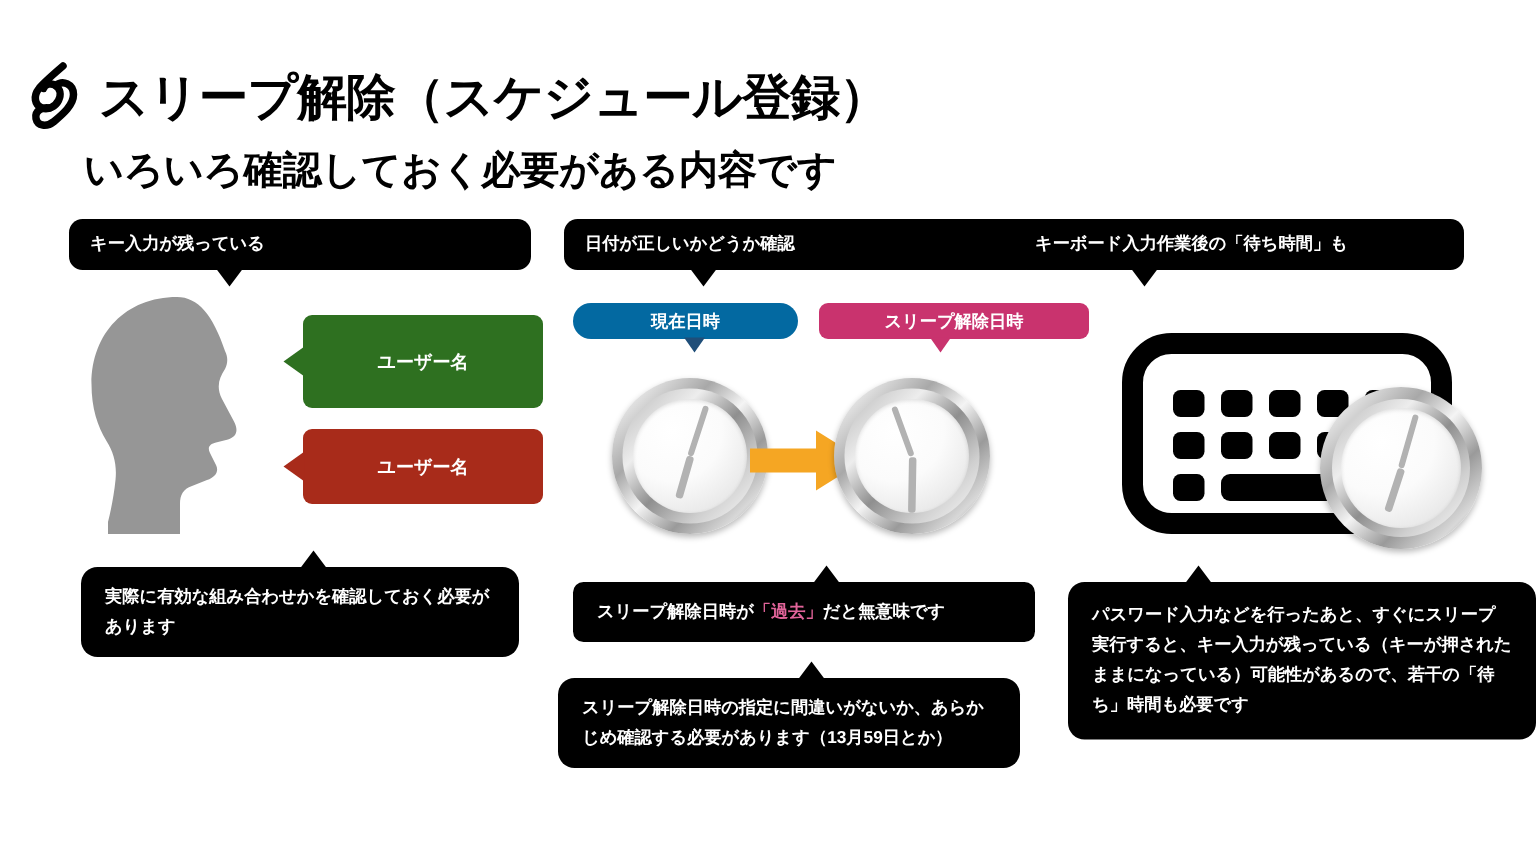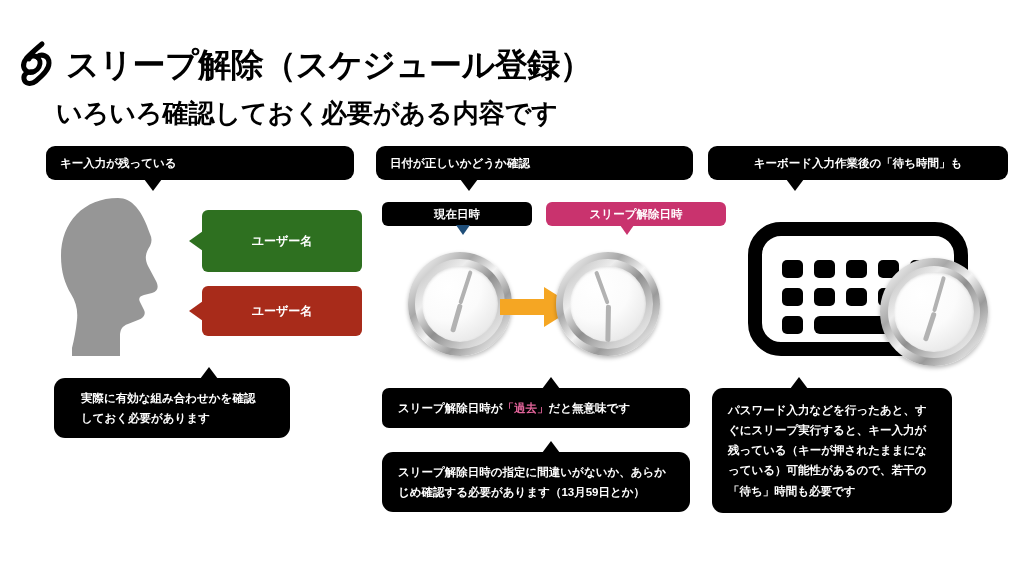--- a/index.html
+++ b/index.html
@@ -77,31 +77,31 @@
     border-left: 9px solid transparent;
     border-right: 9px solid transparent;
     border-bottom: 12px solid #000000;
   }
 
   
   #hdr-left   { left: 46px;  top: 146px; width: 308px; }
   #hdr-left::after   { left: 98px; }
   #hdr-mid    { left: 376px; top: 146px; width: 317px; }
   #hdr-mid::after    { left: 84px; }
-  #hdr-right  { left: 708px; top: 146px; width: 300px; text-align: center; }
+  #hdr-right  { left: 676px; top: 146px; width: 300px; }
   #hdr-right::after  { left: 78px; }
 
   
-  #note-left  { left: 54px;  top: 378px; width: 236px; border-radius: 11px; padding: 10px 27px; }
+  #note-left  { left: 54px;  top: 378px; width: 292px; border-radius: 11px; padding: 10px 16px; }
   #note-left::after  { left: 146px; }
   #note-mid1  { left: 382px; top: 388px; width: 308px; border-radius: 7px; padding: 10px 16px; }
   #note-mid1::after  { left: 160px; }
-  #note-mid2  { left: 382px; top: 452px; width: 308px; border-radius: 11px; padding: 10px 16px; }
+  #note-mid2  { left: 372px; top: 452px; width: 308px; border-radius: 11px; padding: 10px 16px; }
   #note-mid2::after  { left: 160px; }
-  #note-right { left: 712px; top: 388px; width: 240px; border-radius: 11px; padding: 12px 16px; }
+  #note-right { left: 712px; top: 388px; width: 312px; border-radius: 11px; padding: 12px 16px; }
   #note-right::after { left: 78px; }
 
   .hi-pink { color: #E2649A; }
 
   
   #head-silhouette {
     position: absolute;
     left: 58px;
     top: 196px;
     width: 128px;
@@ -249,21 +249,21 @@
 
 <div class="field-chip" id="chip-username" style="background:#2E7020; color:#2E7020;">
   <span style="color:#fff">ユーザー名</span>
 </div>
 <div class="field-chip" id="chip-password" style="background:#A82B1A; color:#A82B1A;">
   <span style="color:#fff">ユーザー名</span>
 </div>
 
 <div class="callout up" id="note-left">実際に有効な組み合わせかを確認しておく必要があります</div>
 
-<div class="time-tag" id="tag-now" style="background:#000000; color:#1F4E79;">
+<div class="time-tag" id="tag-now" style="background:#0369a1; color:#1F4E79;border-radius:12px;">
   <span style="color:#fff">現在日時</span>
 </div>
 <div class="time-tag" id="tag-wake" style="background:#C9336E; color:#C9336E;">
   <span style="color:#fff">スリープ解除日時</span>
 </div>
 
 <div class="clock" id="clock-now">
   <div class="bezel"></div>
     <div class="ring-inner"></div>
     <div class="face"></div>

